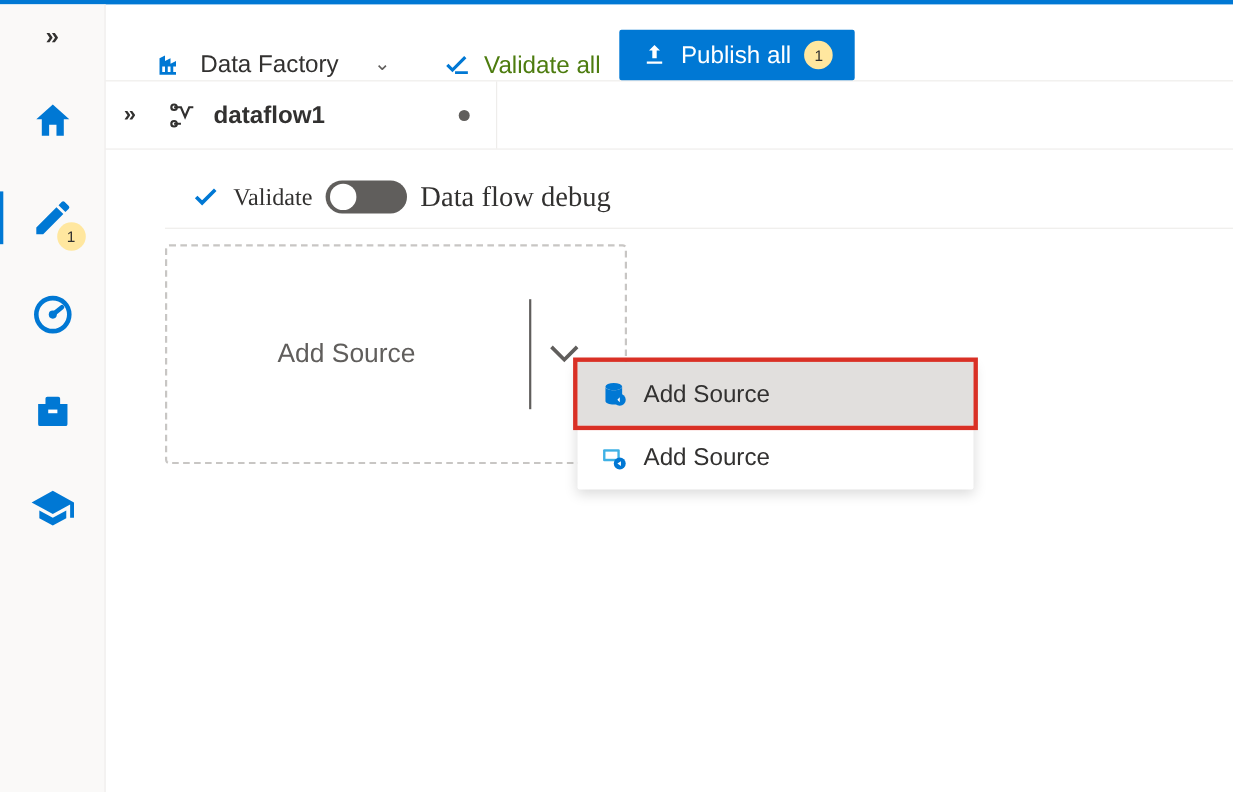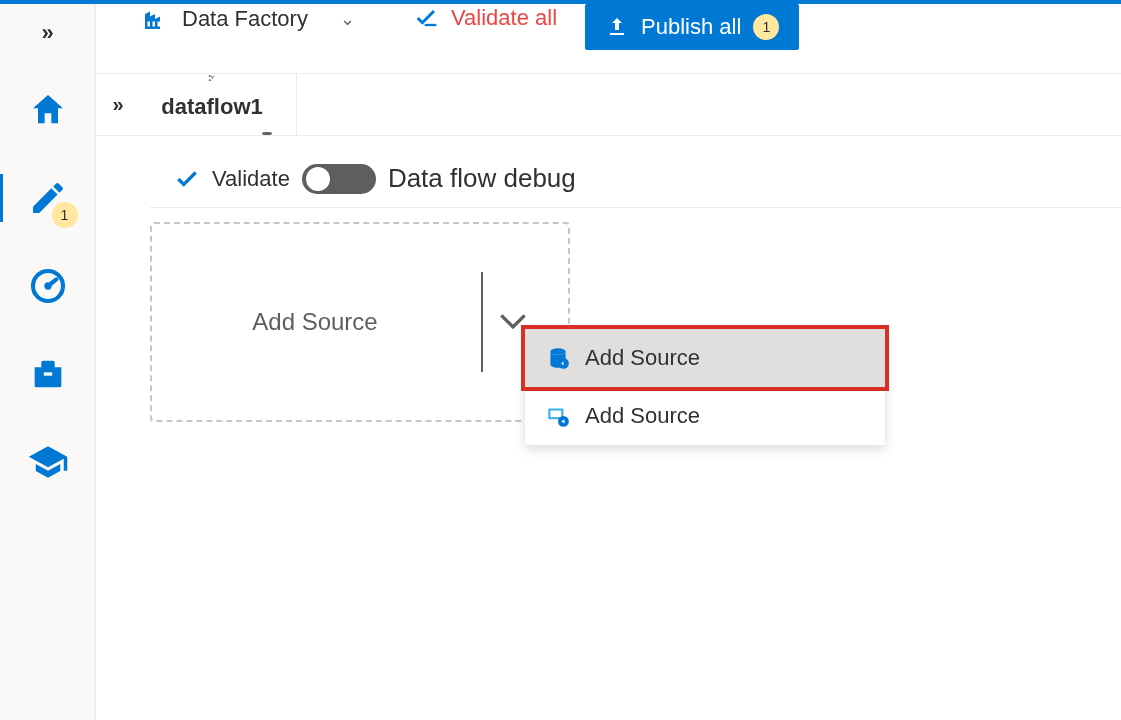--- a/index.html
+++ b/index.html
@@ -78,42 +78,42 @@
       font-weight: 500;
     }
     
     .toolbar {
       position: absolute;
       left: 96px;
       right: 0;
       top: 4px;
       height: 70px;
       display: flex;
-      align-items: flex-start;
+      align-items: flex-end;
       padding: 0 20px 0 44px;
-      gap: 28px;
+      gap: 17px;
       border-bottom: 1px solid #edebe9;
     }
     .factory-group {
       display: flex;
       align-items: center;
       gap: 12px;
       font-size: 22px;
     }
     .chevron-down {
       margin-left: 20px;
       color: #605e5c;
       font-size: 18px;
     }
     .validate-all {
       display: flex;
       align-items: center;
       gap: 10px;
       font-size: 22px;
-      color: #ef4444;
+      color: #4d7c0f;
       cursor: pointer;
       margin-left: 30px;
     }
     .publish-btn {
       background: #0078d4;
       color: #fff;
       border: none;
       display: flex;
       align-items: center;
       gap: 12px;
@@ -149,41 +149,41 @@
     .tab {
       display: flex;
       align-items: center;
       gap: 12px;
       height: 100%;
       padding: 0 24px 0 12px;
       border-right: 1px solid #edebe9;
       font-size: 22px;
       font-weight: 600;
       position: relative;
-      flex-direction: column;
     }
     .tab-dirty {
       width: 10px;
       height: 10px;
       background: #605e5c;
       border-radius: 50%;
       margin-left: 110px;
     }
     
     .sub-toolbar {
       position: absolute;
       left: 150px;
       right: 0;
       top: 150px;
       height: 58px;
       display: flex;
       align-items: center;
       gap: 12px;
       padding-left: 24px;
       border-bottom: 1px solid #edebe9;
+      font-family: Liberation Serif, serif;
     }
     .validate-btn {
       display: flex;
       align-items: center;
       gap: 12px;
       font-size: 22px;
       cursor: pointer;
     }
     .toggle {
       width: 74px;

